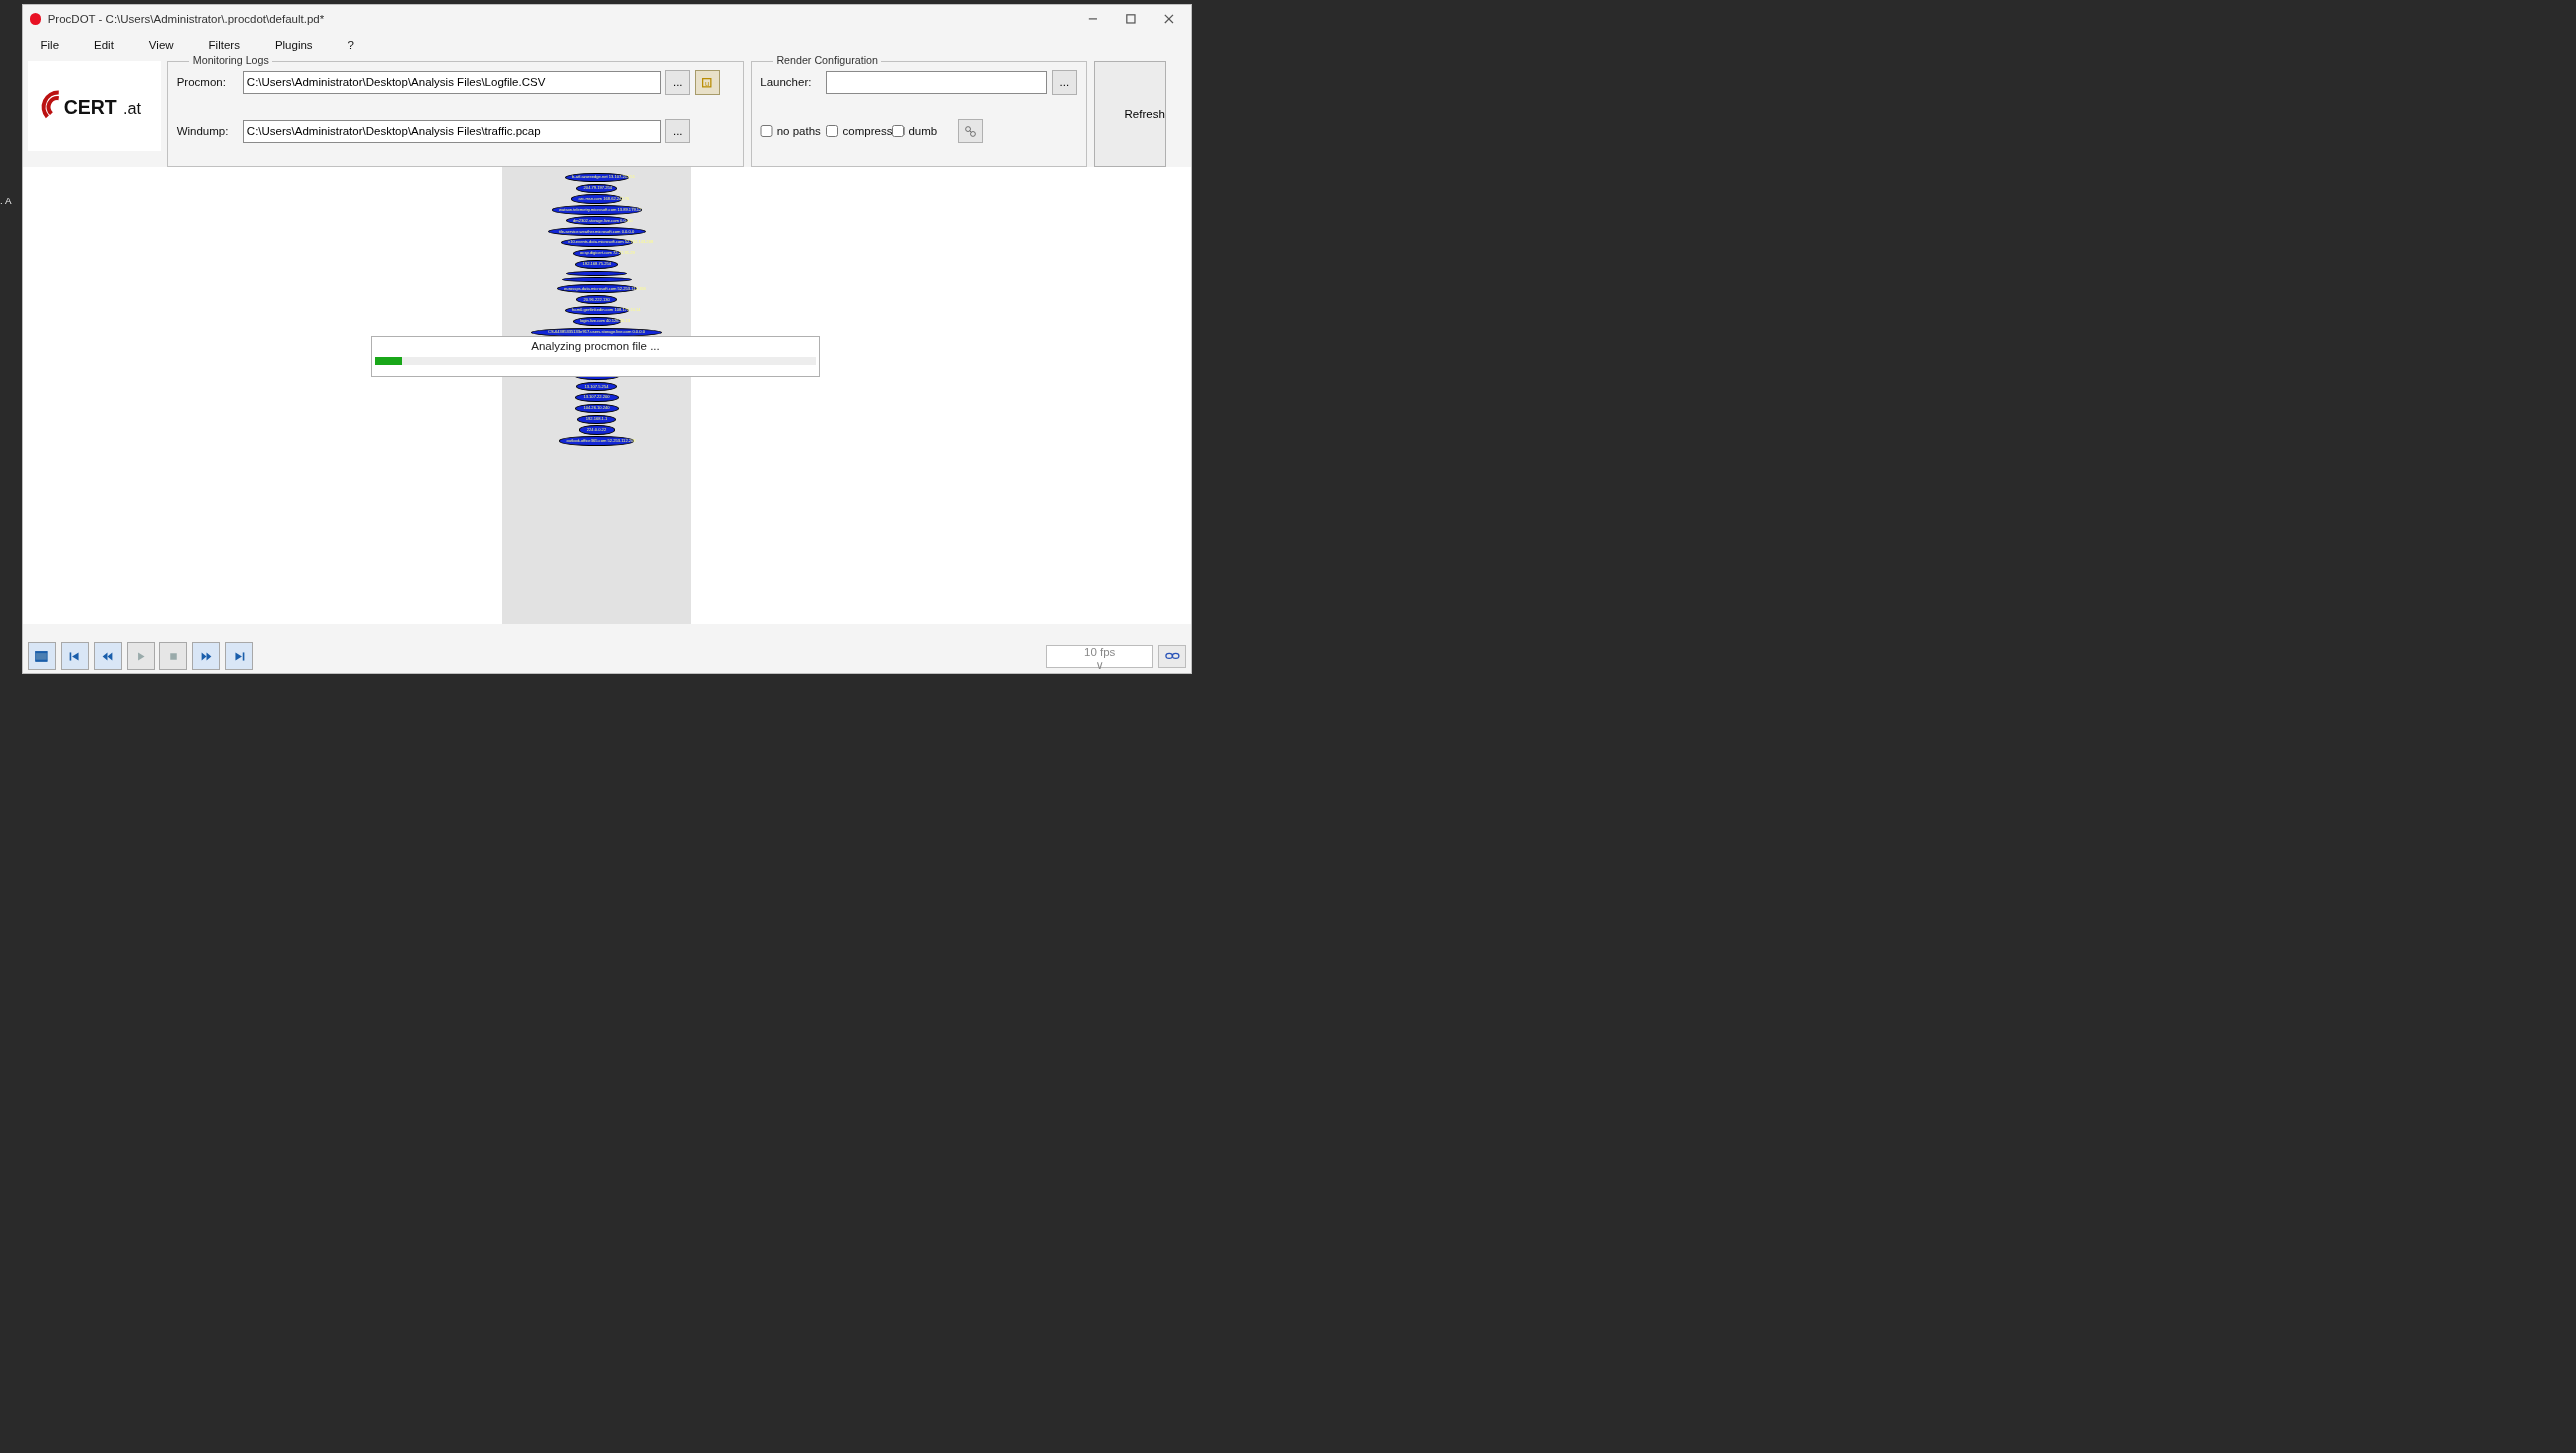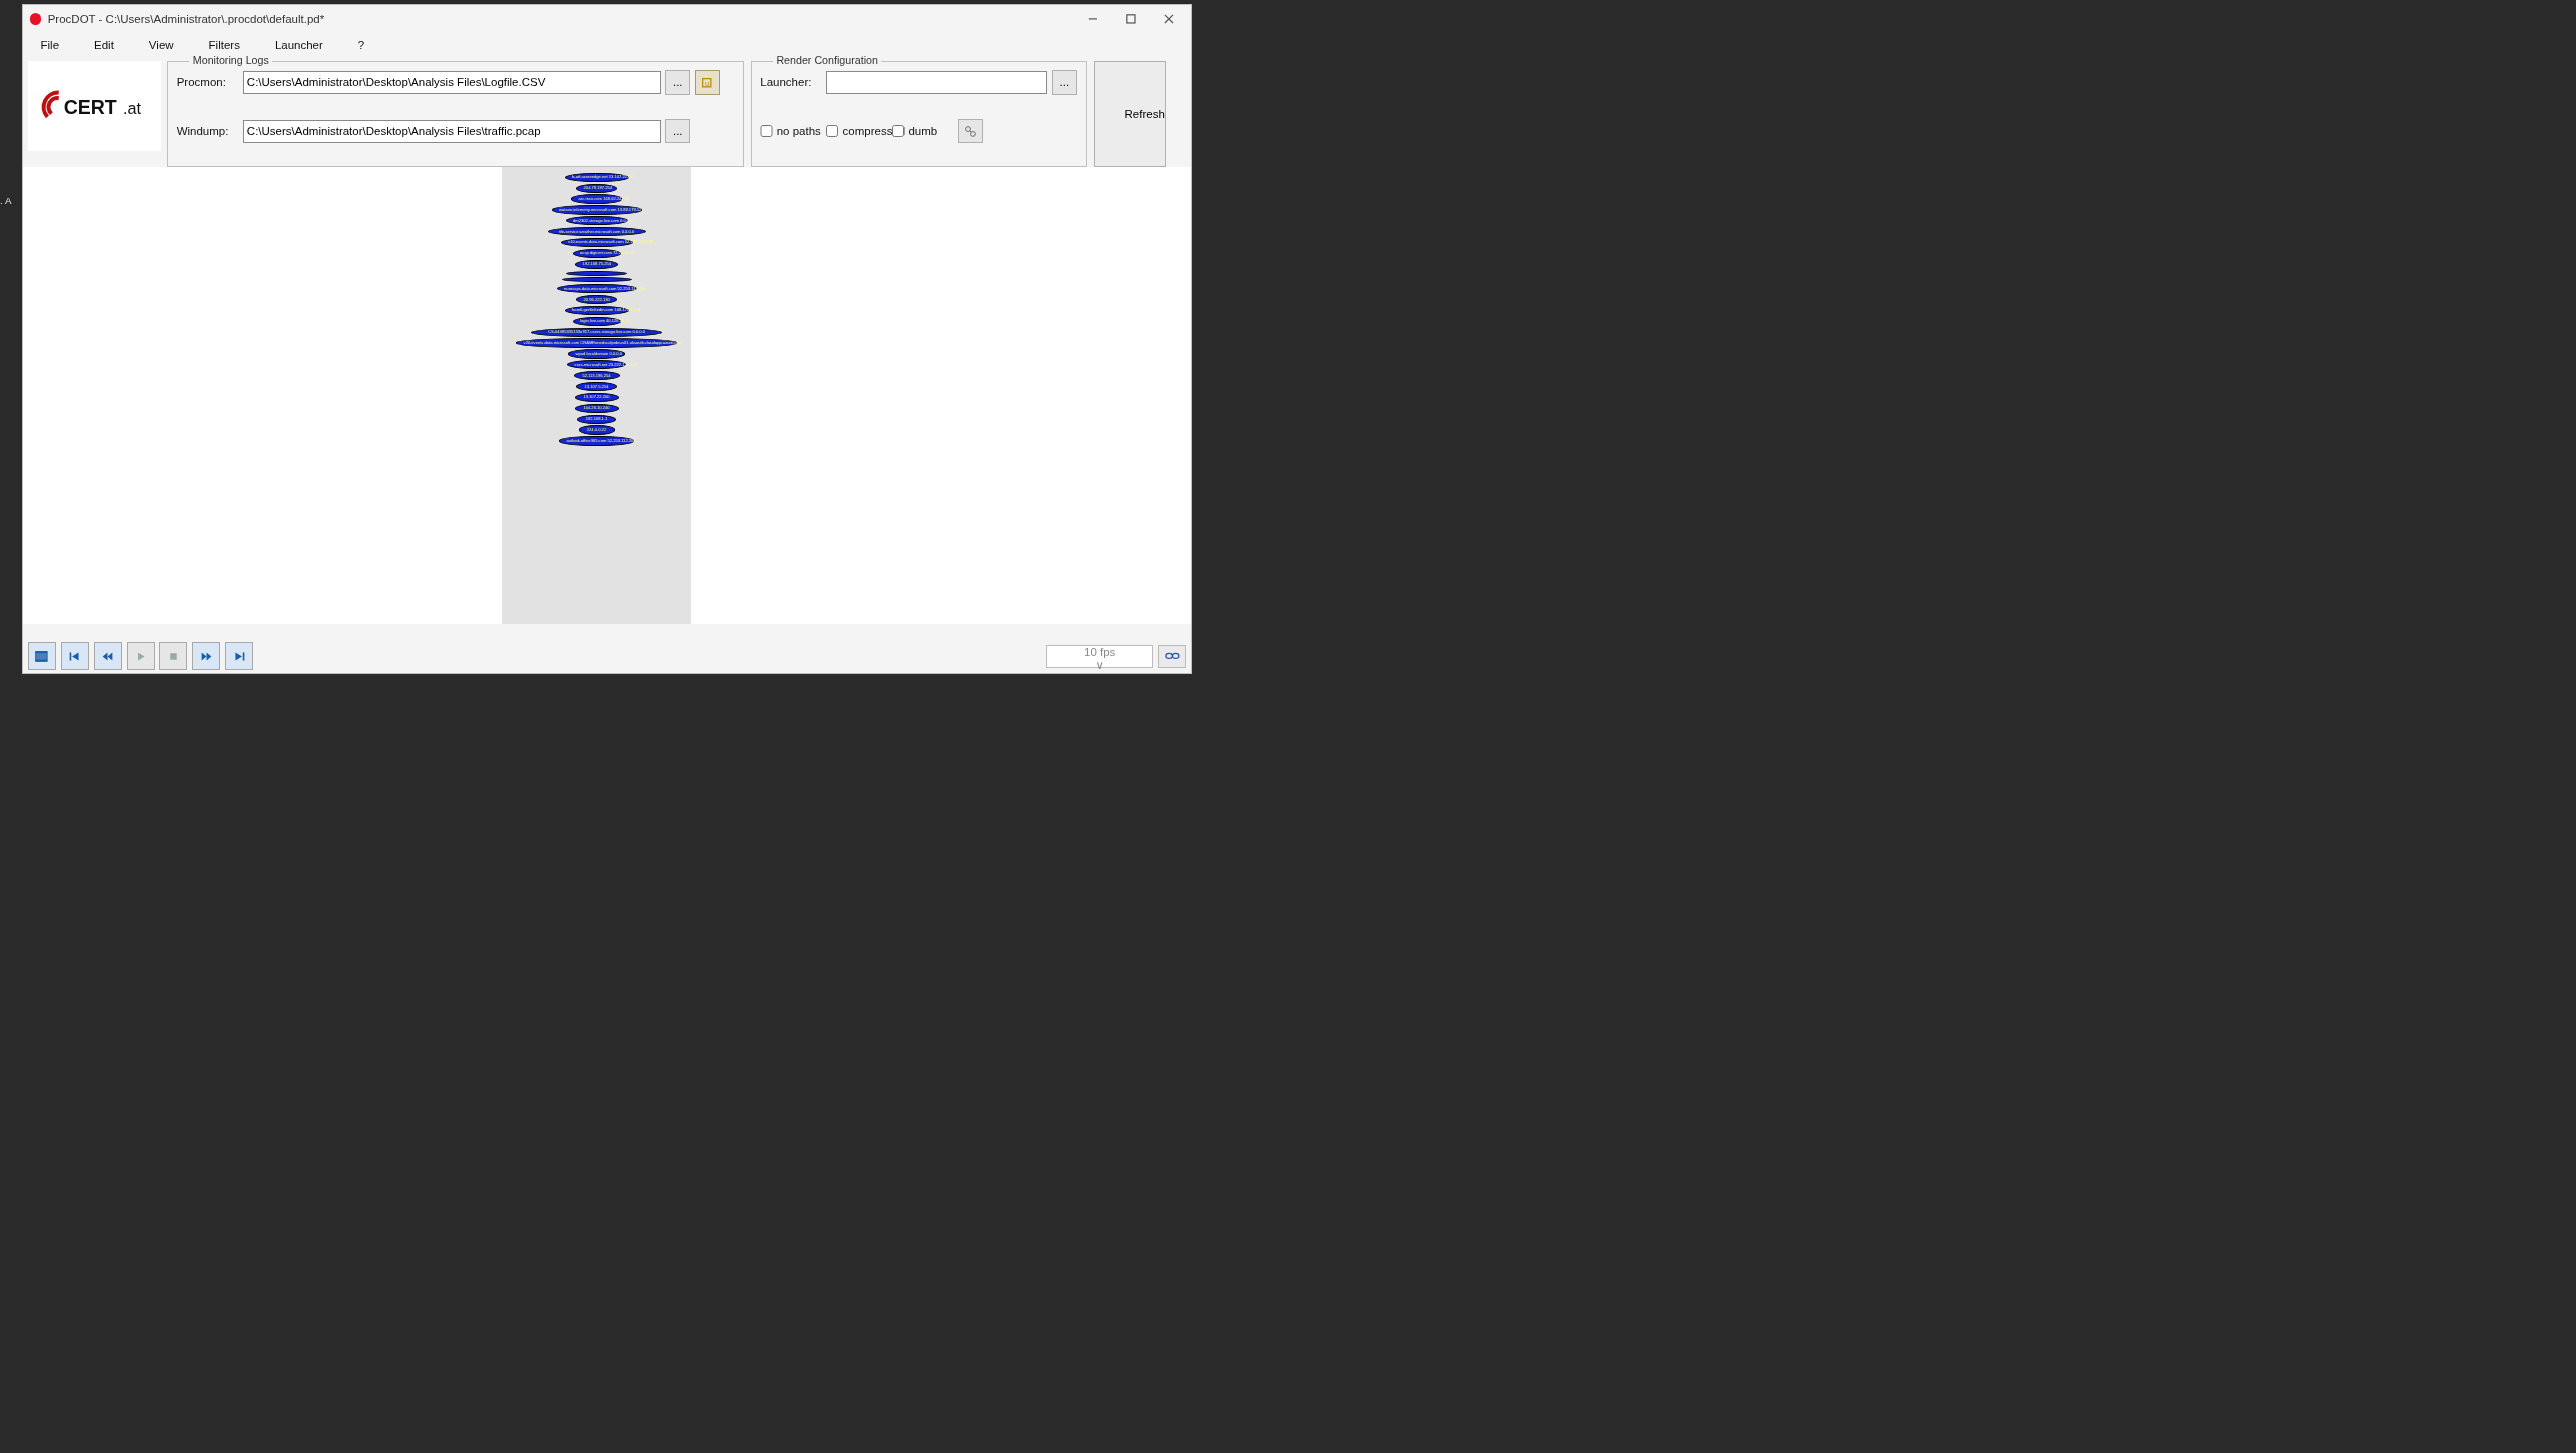--- a/index.html
+++ b/index.html
@@ -265,21 +265,21 @@
           </svg>
       </div>
     </div>
   </div>
 
   <div class="menubar">
     <div class="menu-item">File</div>
     <div class="menu-item">Edit</div>
     <div class="menu-item">View</div>
     <div class="menu-item">Filters</div>
-    <div class="menu-item">Launcher</div>
+    <div class="menu-item">Plugins</div>
     <div class="menu-item">?</div>
   </div>
 
   <div class="top-panels">
     <div class="logo-box">
       <svg width="115" height="39" viewBox="0 0 140 48" style="font-size:13px">
         <path d="M26 8 A18 18 0 0 0 12 38" fill="none" stroke="#b11" stroke-width="5"></path>
         <path d="M26 15 A11 11 0 0 0 17 34" fill="none" stroke="#b11" stroke-width="5"></path>
         <text x="32" y="35" font-family="Arial" font-weight="bold" font-size="24" fill="#111">CERT</text>
         <text x="105" y="35" font-family="Arial" font-size="20" fill="#111">.at</text>
@@ -362,20 +362,26 @@
         <div class="node" style="width: 59px;">cxcs.microsoft.net 23.222.128.168</div>
         <div class="node" style="width: 46px;">52.113.196.254</div>
         <div class="node" style="width: 41px;">13.107.5.254</div>
         <div class="node" style="width: 44px;">13.107.22.200</div>
         <div class="node" style="width: 44px;">104.26.10.240</div>
         <div class="node" style="width: 39px;">192.168.1.1</div>
         <div class="node" style="width: 36px;">224.0.0.22</div>
         <div class="node" style="width: 75px;">outlook.office365.com 52.253.112.208</div>
       </div>
 
+    <div class="progress-box">
+      <div class="label">Analyzing procmon file ...</div>
+      <div class="progress-track">
+        <div class="progress-fill" id="pfill" style="width: 6%;"></div>
+      </div>
+    </div>
   </div>
 
   <div class="bottombar">
     <div class="tool-btn">
       <svg width="14.8" height="14.8" viewBox="0 0 18 18">
           <rect x="2" y="3" width="14" height="12" fill="#4c7fb2" stroke="#1a5eab"></rect>
           <rect x="2" y="3" width="14" height="2" fill="#1a5eab"></rect>
           <rect x="2" y="13" width="14" height="2" fill="#1a5eab"></rect>
         </svg>
     </div>

